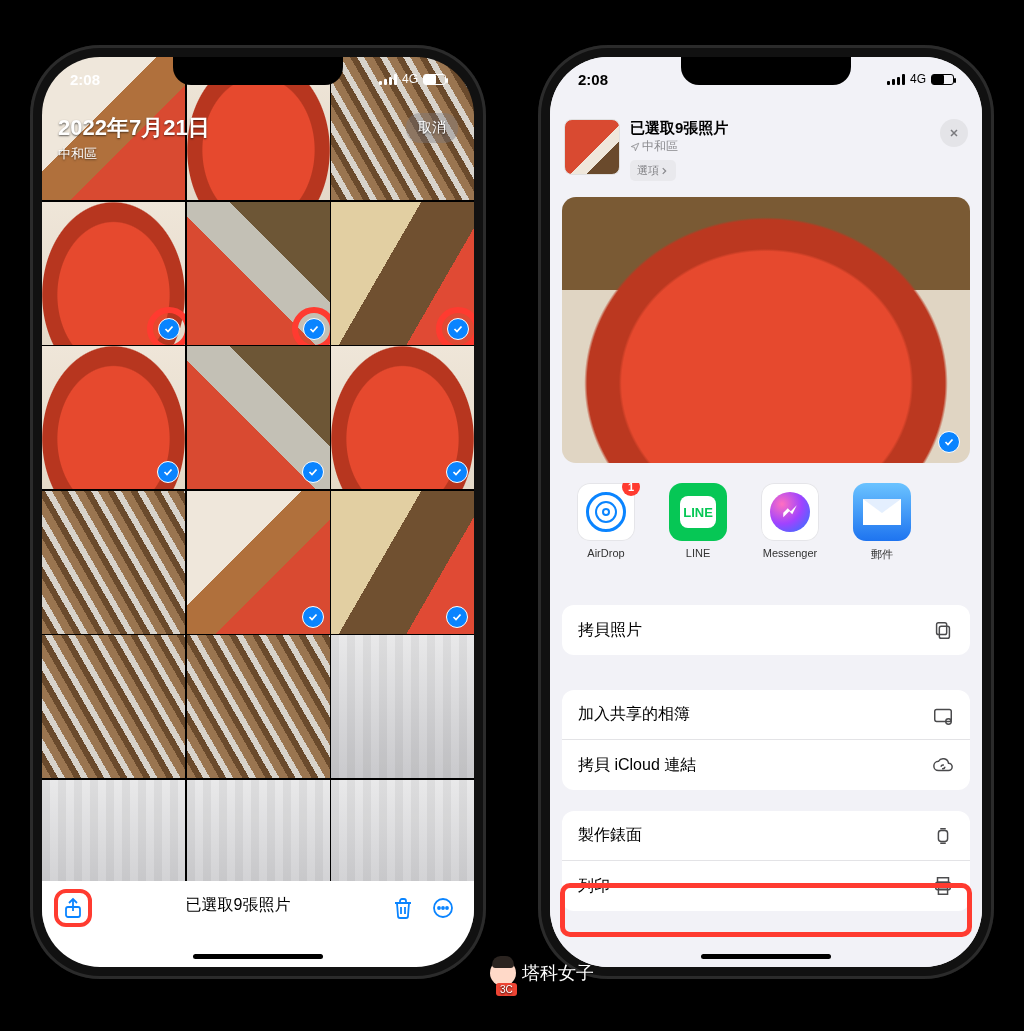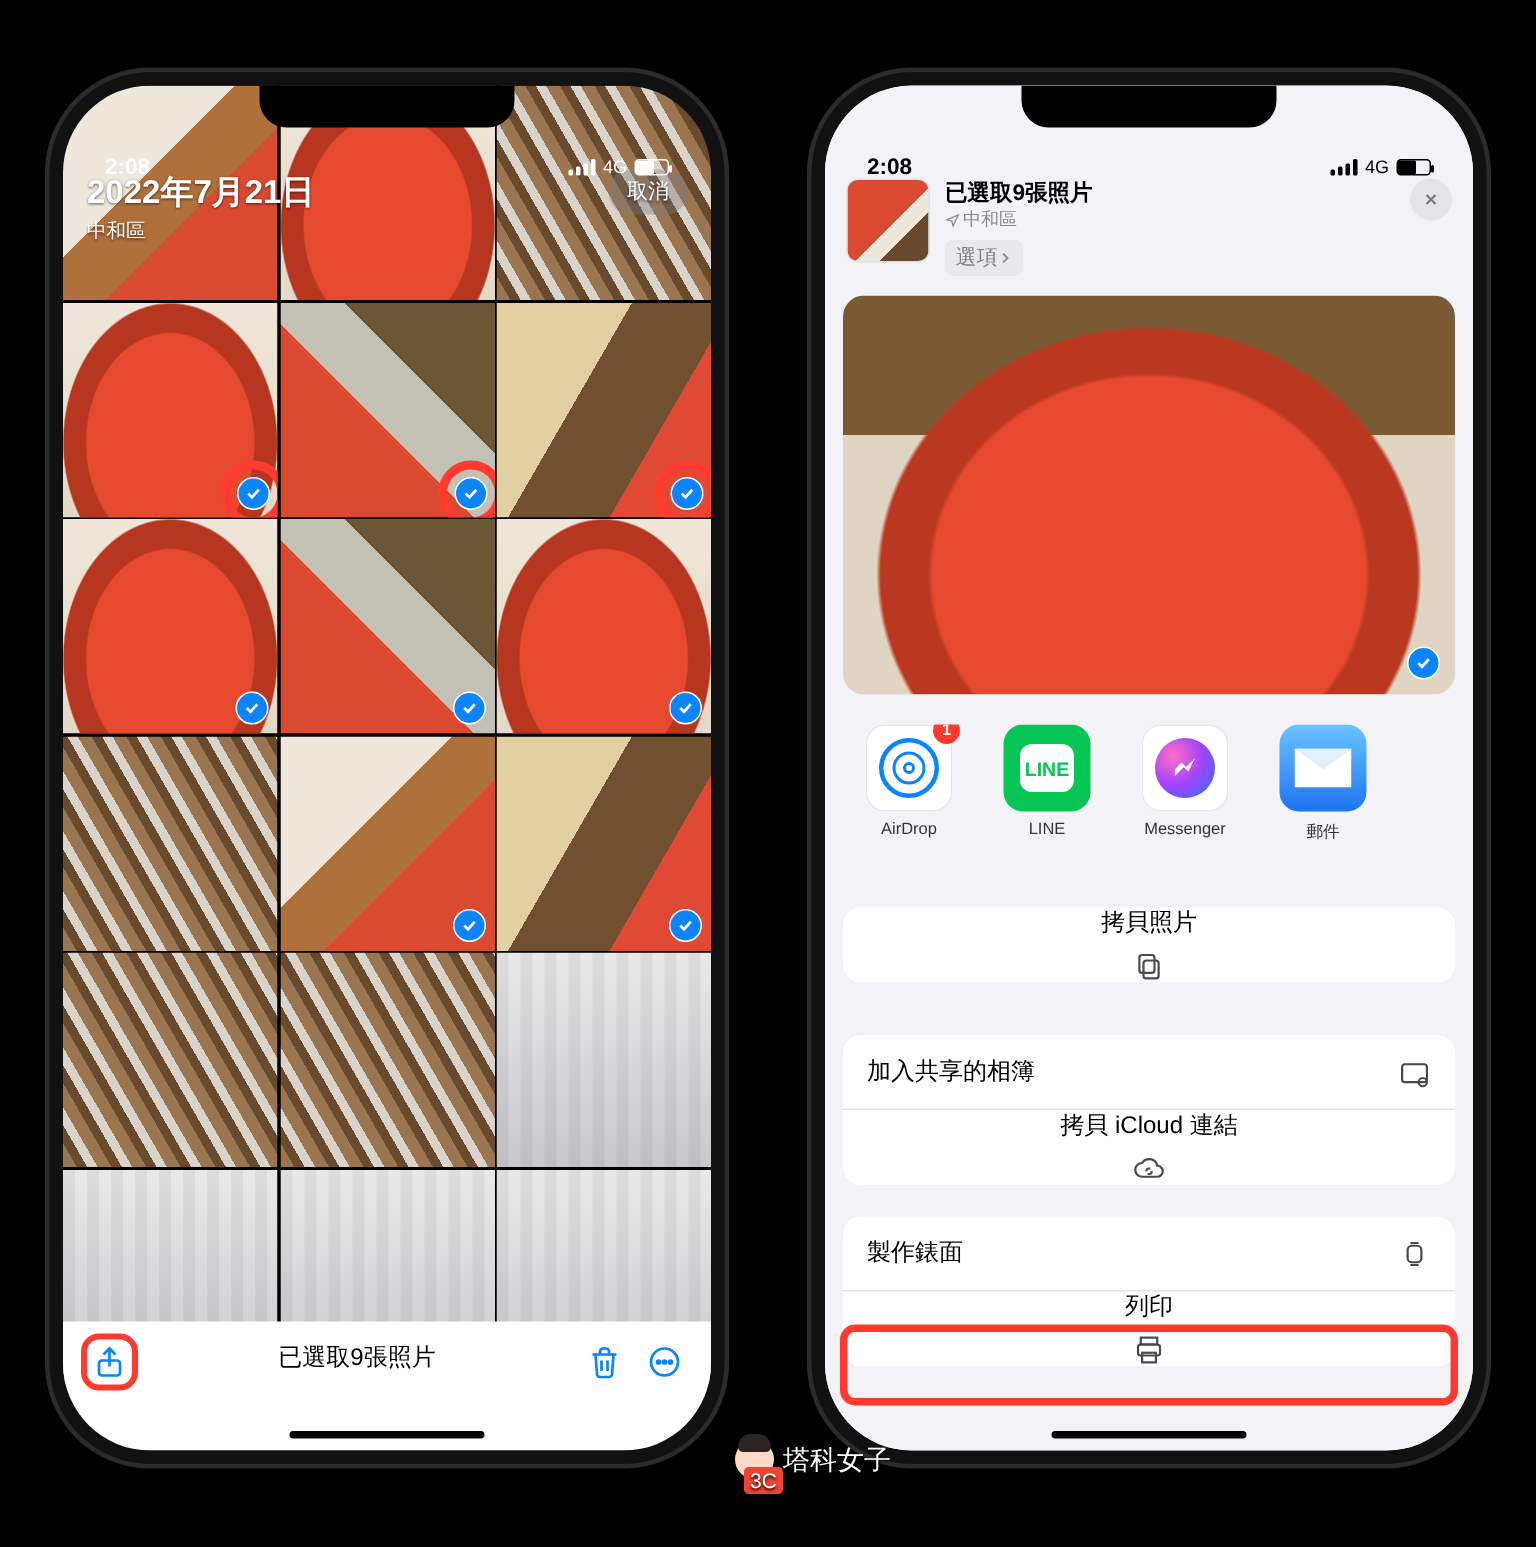--- a/index.html
+++ b/index.html
@@ -41,21 +41,20 @@
     border-bottom-left-radius: 18px; border-bottom-right-radius: 18px;
     z-index: 50;
   }
 
   
   .status-bar {
     position: absolute; top: 0; left: 0; right: 0; height: 44px;
     display: flex; align-items: center; justify-content: space-between;
     padding: 0 28px; font-size: 15px; font-weight: 600;
     z-index: 40;
-    margin-top: 32px;
   }
   .status-bar.dark  { color:#fff; }
   .status-bar.light { color:#000; }
   .status-right { display:flex; align-items:center; gap:5px; font-size:12px; font-weight:500; }
   .sig { display:flex; gap:2px; align-items:flex-end; height:11px; }
   .sig i { width:3px; background: currentColor; border-radius:1px; }
   .sig i:nth-child(1){height:4px} .sig i:nth-child(2){height:6px}
   .sig i:nth-child(3){height:8px} .sig i:nth-child(4){height:11px}
   .batt { width:23px; height:11px; border:1px solid currentColor; border-radius:3px; position:relative; }
   .batt::after { content:""; position:absolute; right:-3px; top:3px; width:2px; height:5px; background:currentColor; border-radius:1px;}
@@ -114,21 +113,21 @@
 
   
   .sheet-bg { position:absolute; inset:0; background:#f2f2f7; }
   .sheet-header {
     position:absolute; top:54px; left:0; right:0;
     padding:8px 14px 10px; display:flex; align-items:flex-start; gap:10px;
   }
   .sh-thumb { width:56px; height:56px; border-radius:8px; background:linear-gradient(135deg,#d94a31 0 55%,#efe7db 55% 70%,#6a4a2c 70% 100%); flex-shrink:0; border:1px solid #e0e0e0;}
   .sh-text { flex:1; font-size:15px; color:#000;}
   .sh-sub { color:#8a8a8e; font-size:12px; display:flex; align-items:center; gap:2px; }
-  .opt-chip { margin-top:5px; display:inline-flex; align-items:center; background:#e9e9ed; color:#808084; font-size:14px; padding:3px 7px; border-radius:5px; }
+  .opt-chip { margin-top:5px; display:inline-flex; align-items:center; background:#e9e9ed; color:#808084; font-size:11px; padding:3px 7px; border-radius:5px; }
   .close-x { width:28px; height:28px; border-radius:50%; background:#e4e4e8; color:#7a7a7e; display:flex; align-items:center; justify-content:center; font-weight:700; font-size:14px; }
   .preview {
     position:absolute; top:140px; left:12px; right:12px; height:266px;
     border-radius:14px; overflow:hidden;
     background:
       radial-gradient(ellipse at 50% 70%, #e6492e 0 50%, #bb3820 51% 62%, transparent 63%),
       linear-gradient(180deg,#7a5a34 0 35%,#e0d5c3 35% 100%);
   }
   .preview .check { right:10px; bottom:10px; }
 
@@ -158,30 +157,30 @@
     background:#fff; border-radius:12px; overflow:hidden;
   }
   .ag1 { top:548px; }
   .ag2 { top:633px;text-align:center; }
   .ag3 { top:822px; }
   .action-row {
     height:50px; display:flex; align-items:center; justify-content:space-between;
     padding:0 16px; font-size:16px; color:#000;
     border-bottom:0.5px solid #e3e3e6;
   }
-  .action-row:last-child { border-bottom:none;flex-direction:column; }
+  .action-row:last-child { border-bottom:none; }
   .action-row .ic { color:#4a4a4c; }
   .action-row .ic svg { width:22px; height:22px; display:block; }
   .hl-box { position:absolute; border:5px solid #ff3b30; border-radius:10px; pointer-events:none; z-index:45;}
 
   
   .wm { position:absolute; left:490px; top:960px; display:flex; align-items:center; gap:6px; color:#fff; font-size:18px; text-shadow:0 1px 2px #000;}
   .wm .face { width:26px; height:26px; border-radius:50%; background:#ffd9c8; position:relative;}
   .wm .face::before{content:"";position:absolute;top:-4px;left:2px;right:2px;height:12px;background:#2b2420;border-radius:10px 10px 4px 4px;}
-  .wm .tag { position:absolute; bottom:-10px; left:6px; font-size:14px; background:#e43; color:#fff; padding:1px 4px; border-radius:3px;}
+  .wm .tag { position:absolute; bottom:-10px; left:6px; font-size:10px; background:#e43; color:#fff; padding:1px 4px; border-radius:3px;}
 </style>
 </head>
 <body>
 <div class="stage">
 
 <div class="phone phone-left">
   <div class="screen">
     <div class="photos-bg"></div>
 
     <div class="grid" style="top:0;">

